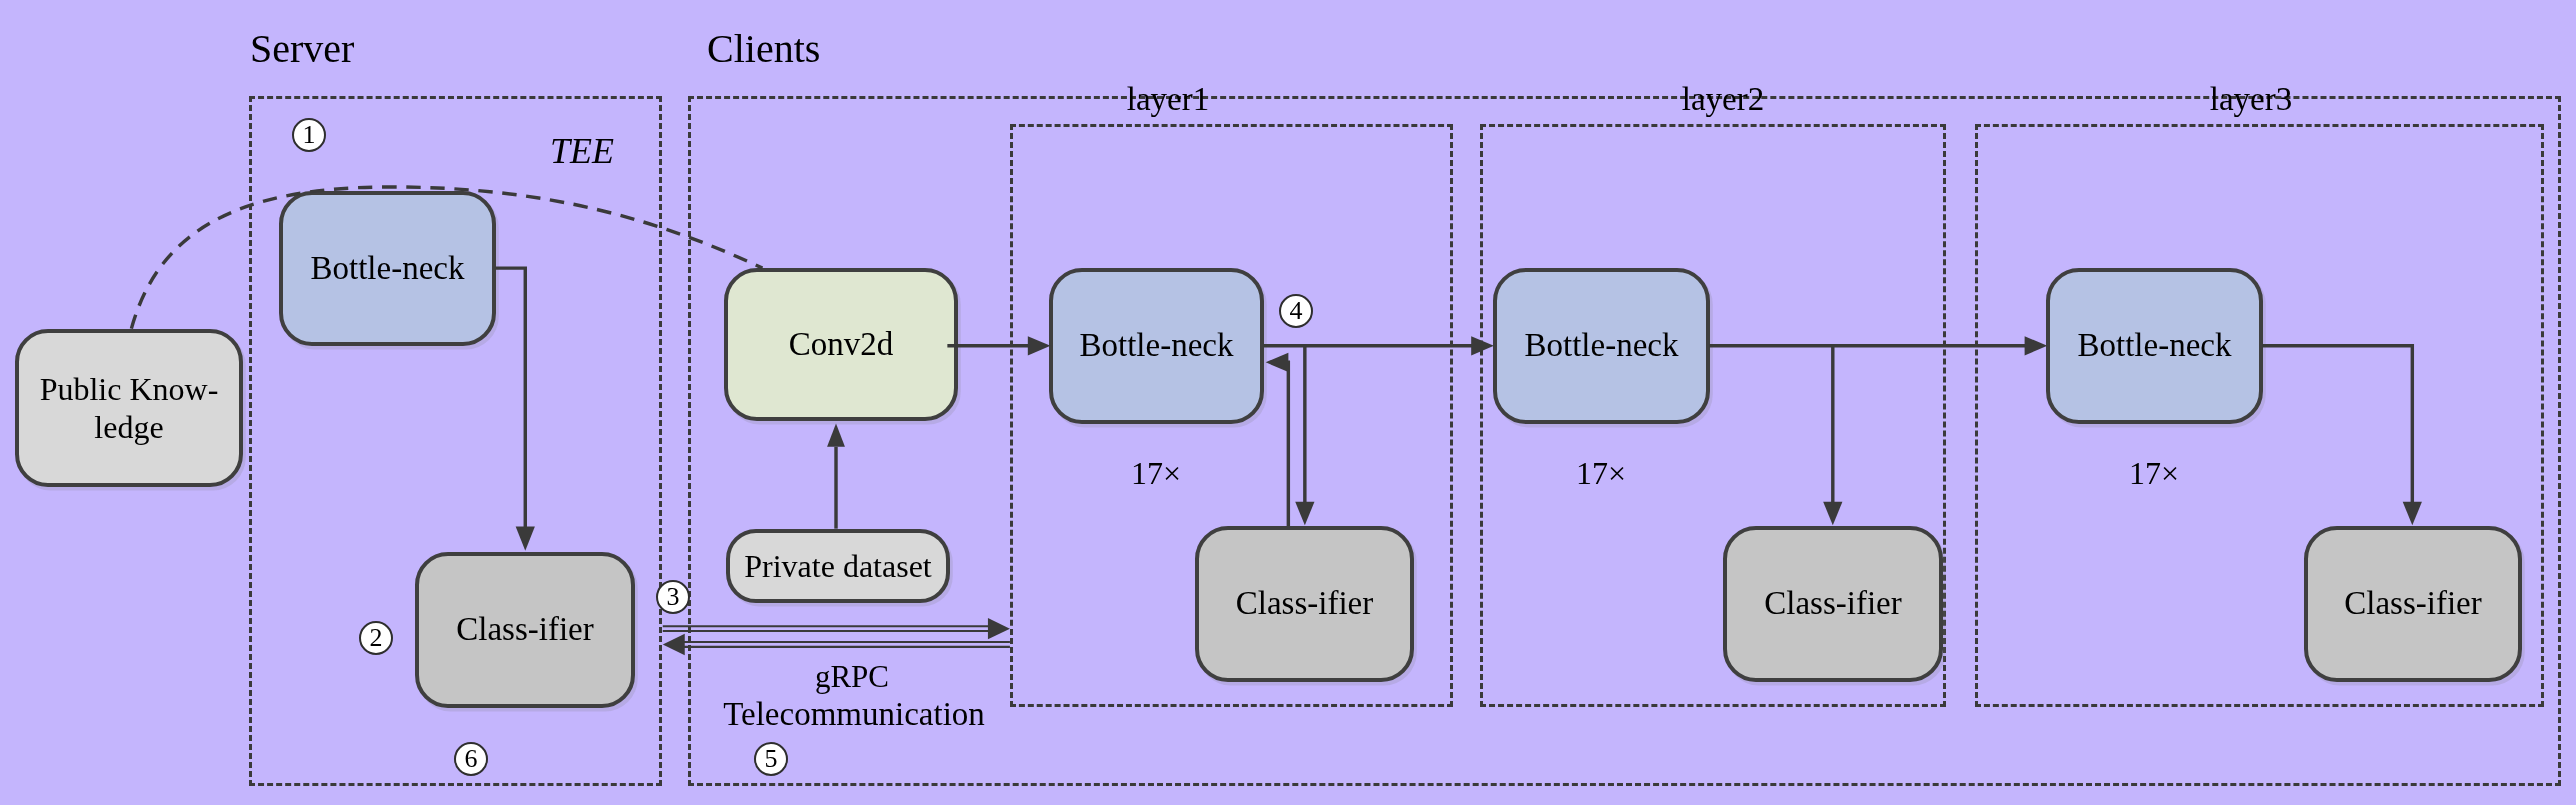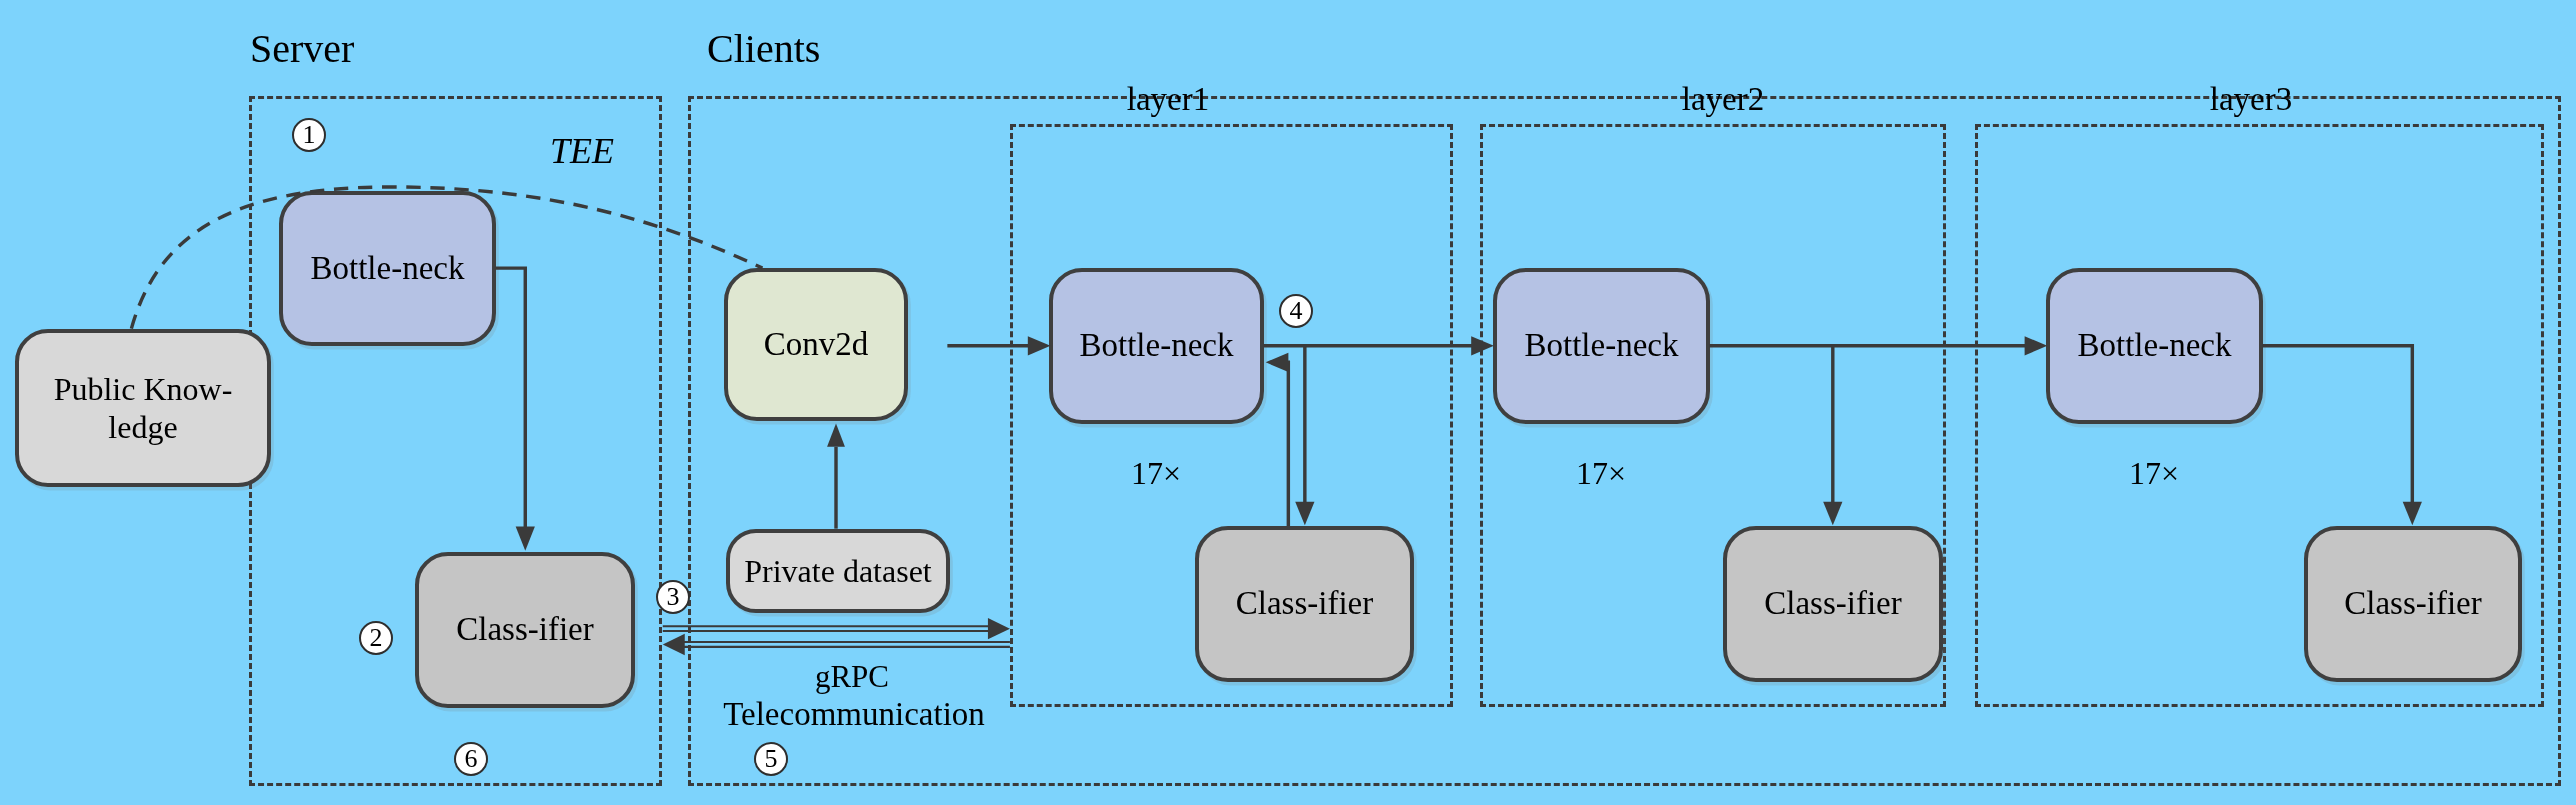--- a/index.html
+++ b/index.html
@@ -1,17 +1,17 @@
 <!DOCTYPE html>
 <html style="font-size:11px"><head>
 <meta charset="utf-8">
 <style>
   html,body{margin:0;padding:0;background:#ffffff;}
   #canvas{
-    position:relative;width:2576px;height:805px;background:#7dd3fc;overflow:hidden;
+    position:relative;width:2576px;height:805px;background:#c4b5fd;overflow:hidden;
     font-family:"Liberation Serif","DejaVu Serif",serif;color:#000;
   }
   .dashed-box{position:absolute;border:3.4px dashed #3a3a3a;box-sizing:border-box;background:transparent;}
   .node{
     position:absolute;box-sizing:border-box;border:4.1px solid #3f3f3f;border-radius:33px;
     display:flex;align-items:center;justify-content:center;text-align:center;
     font-size:33px;line-height:1.2;box-shadow:2.8px 3.4px 0 rgba(120,120,120,0.18);
   }
   .section-label{position:absolute;font-size:40px;white-space:nowrap;}
   .layer-label{position:absolute;font-size:33px;white-space:nowrap;transform:translateX(-50%);}
@@ -83,37 +83,37 @@
       <polygon points="2977,503 2944,489 2944,517"></polygon>
       <polygon points="3508,764 3494,730 3522,730"></polygon>
       <polygon points="1897,764 1883,730 1911,730"></polygon>
       <polygon points="1840,527 1873,513 1873,541"></polygon>
       <polygon points="2665,764 2651,730 2679,730"></polygon>
       <polygon points="1468,914.5 1436,899 1436,930"></polygon>
       <polygon points="963,937.5 995,922 995,953"></polygon>
     </g>
   </svg>
 
-  <div class="node" style="left: 15px; top: 329px; width: 256px; height: 158px; font-size: 32px; background: rgb(216, 216, 216);">
+  <div class="node" style="left: 15px; top: 329px; width: 228px; height: 158px; font-size: 32px; background: rgb(216, 216, 216);">
     <div><span>Public Know-</span><br><span>ledge</span></div>
   </div>
 
   <div class="node" style="left: 279px; top: 191px; width: 217px; height: 155px; background: rgb(181, 194, 228);">
     <span>Bottle-neck</span>
   </div>
 
   <div class="node" style="left: 415px; top: 552px; width: 220px; height: 156px; background: rgb(197, 197, 197);">
     <span>Class-ifier</span>
   </div>
 
-  <div class="node" style="left: 724px; top: 268px; width: 184px; height: 153px; background: rgb(223, 231, 209);">
+  <div class="node" style="left: 724px; top: 268px; width: 234px; height: 153px; background: rgb(223, 231, 209);">
     <span>Conv2d</span>
   </div>
 
-  <div class="node" style="left: 726px; top: 529px; width: 224px; height: 84px; font-size: 32px; border-radius: 30px; background: rgb(216, 216, 216);">
+  <div class="node" style="left: 726px; top: 529px; width: 224px; height: 74px; font-size: 32px; border-radius: 30px; background: rgb(216, 216, 216);">
     <span>Private dataset</span>
   </div>
 
   <div class="node" style="left: 1049px; top: 268px; width: 215px; height: 156px; background: rgb(181, 194, 228);">
     <span>Bottle-neck</span>
   </div>
   <div class="small-label" style="left:1156px;top:431px;">17×</div>
   <div class="node" style="left: 1195px; top: 526px; width: 219px; height: 156px; background: rgb(197, 197, 197);">
     <span>Class-ifier</span>
   </div>

